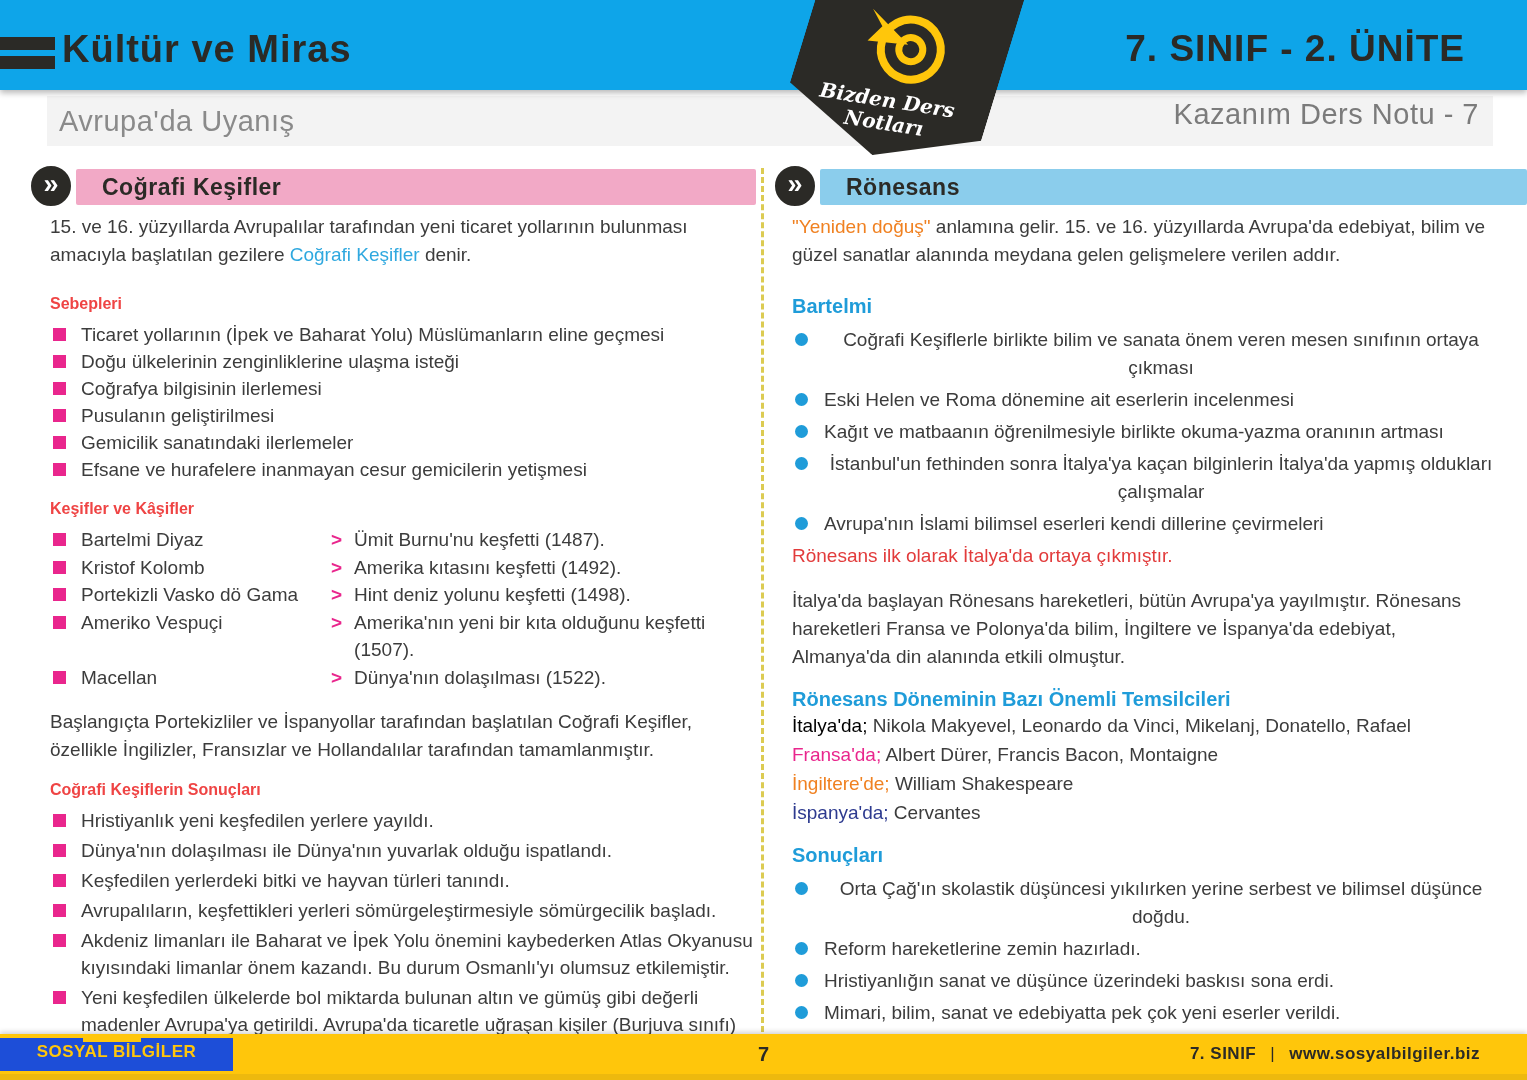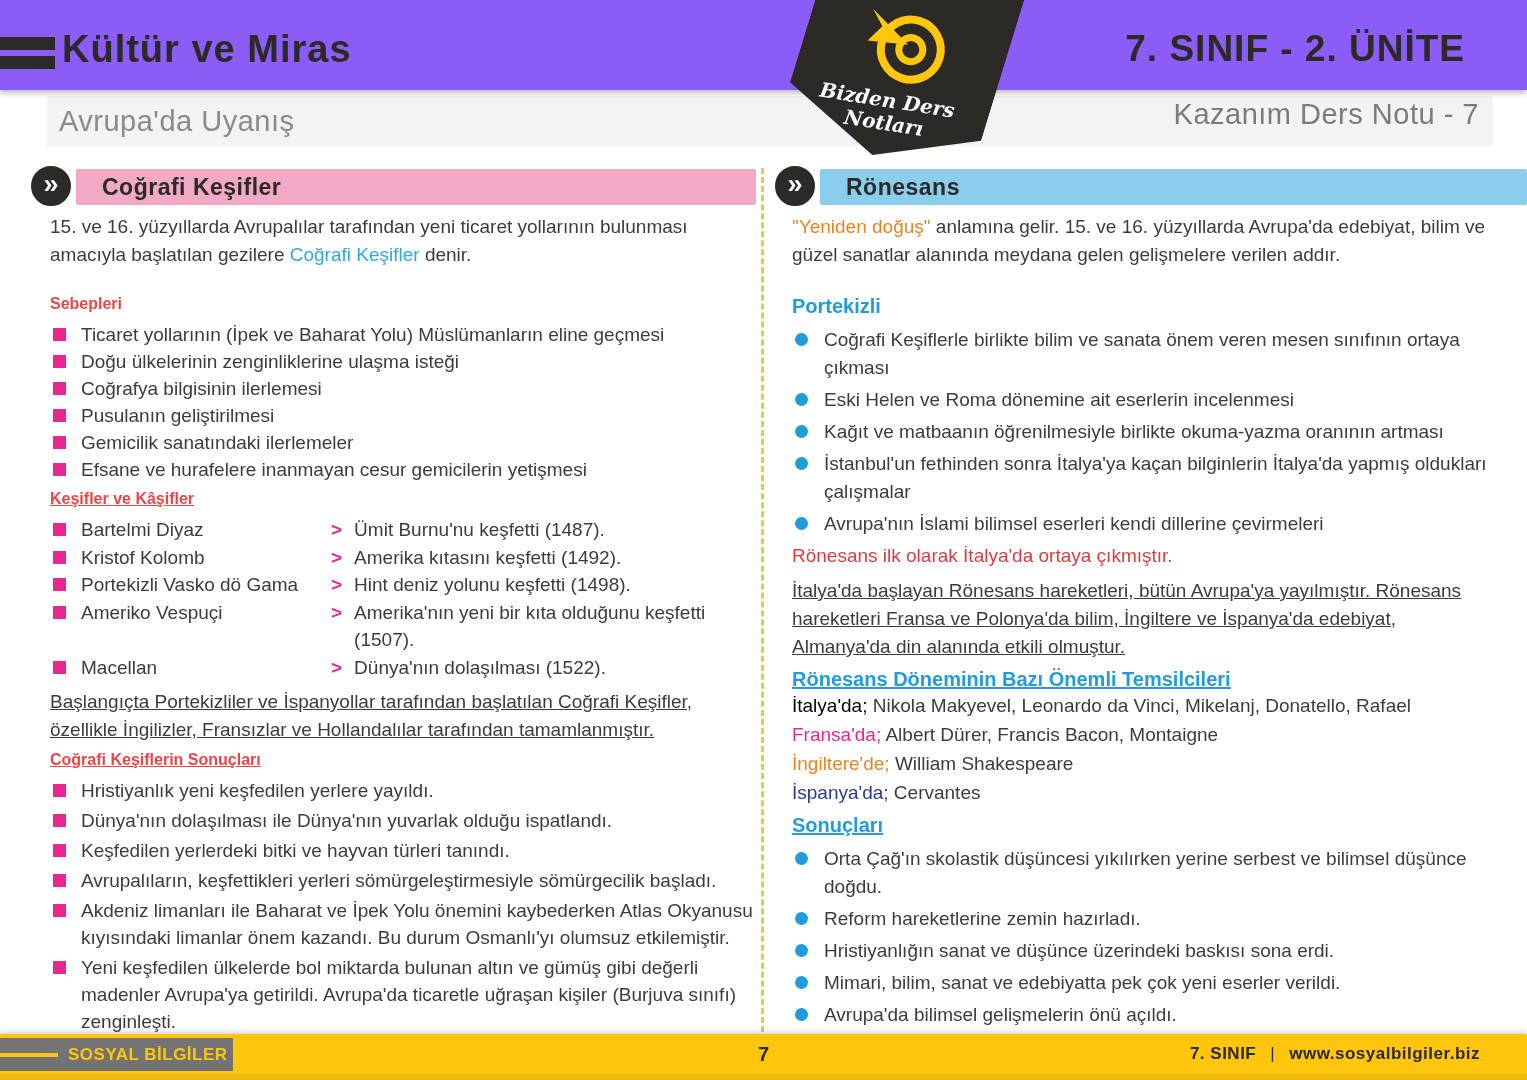--- a/index.html
+++ b/index.html
@@ -2,21 +2,21 @@
 <html lang="tr"><head>
 <meta charset="utf-8">
 <style>
   * { margin:0; padding:0; box-sizing:border-box; }
   html,body { background:#ffffff; }
   body { font-family:"Liberation Sans", sans-serif; }
   .page { position:relative; width:1527px; height:1080px; background:#ffffff; overflow:hidden; }
 
   
   .top-band { position:absolute; left:0; top:0; width:1527px; height:90px;
-              background:#8b5cf6; box-shadow:0 3px 6px rgba(0,0,0,.28); z-index:3; }
+              background:#0ea5e9; box-shadow:0 3px 6px rgba(0,0,0,.28); z-index:3; }
   .brand-bars { position:absolute; left:0; top:37px; width:55px; }
   .brand-bars i { display:block; width:55px; height:13px; background:#2B2A26; }
   .brand-bars i + i { margin-top:6px; }
   .top-title { position:absolute; left:62px; top:28px; font-size:38px; font-weight:bold;
                color:#2B2A26; letter-spacing:1px; }
   .top-right { position:absolute; right:62px; top:28px; font-size:37px; font-weight:bold;
                color:#2B2A26; letter-spacing:1px; }
 
   
   .sub-band { position:absolute; left:47px; top:96px; width:1446px; height:50px;
@@ -61,46 +61,46 @@
   .para { line-height:28px; }
   .hl-blue   { color:#2FA8DF; }
   .hl-orange { color:#F08121; }
 
   .h-pink { color:#ef4444; font-size:16px; font-weight:bold; }
   .h-blue { color:#1F9CD9; font-size:20px; font-weight:bold; }
 
   .li { display:flex; align-items:flex-start; line-height:27px; }
   .sq  { flex:none; width:13px; height:13px; background:#E9268D; margin:7px 15px 0 3px; }
   .dot { flex:none; width:13px; height:13px; background:#1F9CD9; border-radius:50%; margin:7px 16px 0 3px; }
-  .col-right .li { line-height:28px; margin-bottom:4px; }
+  .col-right .li { line-height:28px; margin-bottom:4px;text-align:center; }
   .results-list .li { margin-bottom:3px; }
 
   .exp { display:flex; align-items:flex-start; line-height:27.5px; }
   .exp-name { width:250px; flex:none; }
   .exp-arrow { color:#E9268D; font-weight:bold; margin-right:12px; flex:none; }
 
   .note-red { color:#E23B3B; line-height:28px; }
 
   .rep { line-height:29px; }
   .rep-label-0 { color:#000000; }
   .rep-label-1 { color:#E9268D; }
   .rep-label-2 { color:#F08121; }
   .rep-label-3 { color:#2D3A8F; }
 
   
   .mt-sm { margin-top:8px; }
-  .mt-md { margin-top:7px;text-decoration:underline; }
+  .mt-md { margin-top:17px; }
   .mt-lg { margin-top:26px; }
 
   
   .footer { position:absolute; left:0; bottom:0; width:1527px; height:46px;
             background:#FFC60B; box-shadow:0 -2px 5px rgba(0,0,0,.18);
             border-bottom:6px solid #EDB90E; z-index:5; }
   .footer-badge { position:absolute; left:0; top:4px; width:233px; height:33px;
-                  background:#737373; display:flex; align-items:center; }
+                  background:#1d4ed8; display:flex; align-items:center;flex-direction:column; }
   .badge-line { width:58px; height:4px; background:#FFC60B; margin-right:10px; }
   .footer-brand { color:#FFC60B; font-weight:bold; font-size:17px; letter-spacing:.5px; }
   .footer-page { position:absolute; left:0; right:0; top:0; text-align:center; line-height:40px;
                  font-size:20px; font-weight:bold; color:#2B2A26; }
   .footer-right { position:absolute; right:47px; top:0; line-height:40px; font-size:17px;
                   font-weight:bold; color:#2B2A26; letter-spacing:.5px; }
   .footer-right .sep { margin:0 14px; font-weight:normal; }
 </style>
 </head>
 <body>
@@ -249,21 +249,21 @@
           <span>Yeni keşfedilen ülkelerde bol miktarda bulunan altın ve gümüş gibi değerli madenler Avrupa'ya getirildi. Avrupa'da ticaretle uğraşan kişiler (Burjuva sınıfı) zenginleşti.</span>
         </div>
 
     </div>
   </div>
 
   <div class="col col-right">
 
     <p class="para"><span class="hl-orange">"Yeniden doğuş"</span><span> anlamına gelir. 15. ve 16. yüzyıllarda Avrupa'da edebiyat, bilim ve güzel sanatlar alanında meydana gelen gelişmelere verilen addır.</span></p>
 
-    <div class="h-blue mt-lg">Portekizli</div>
+    <div class="h-blue mt-lg">Bartelmi</div>
 
     <div class="mt-sm">
       <div class="li">
           <span class="dot"></span>
           <span>Coğrafi Keşiflerle birlikte bilim ve sanata önem veren mesen sınıfının ortaya çıkması</span>
         </div>
       <div class="li">
           <span class="dot"></span>
           <span>Eski Helen ve Roma dönemine ait eserlerin incelenmesi</span>
         </div>

